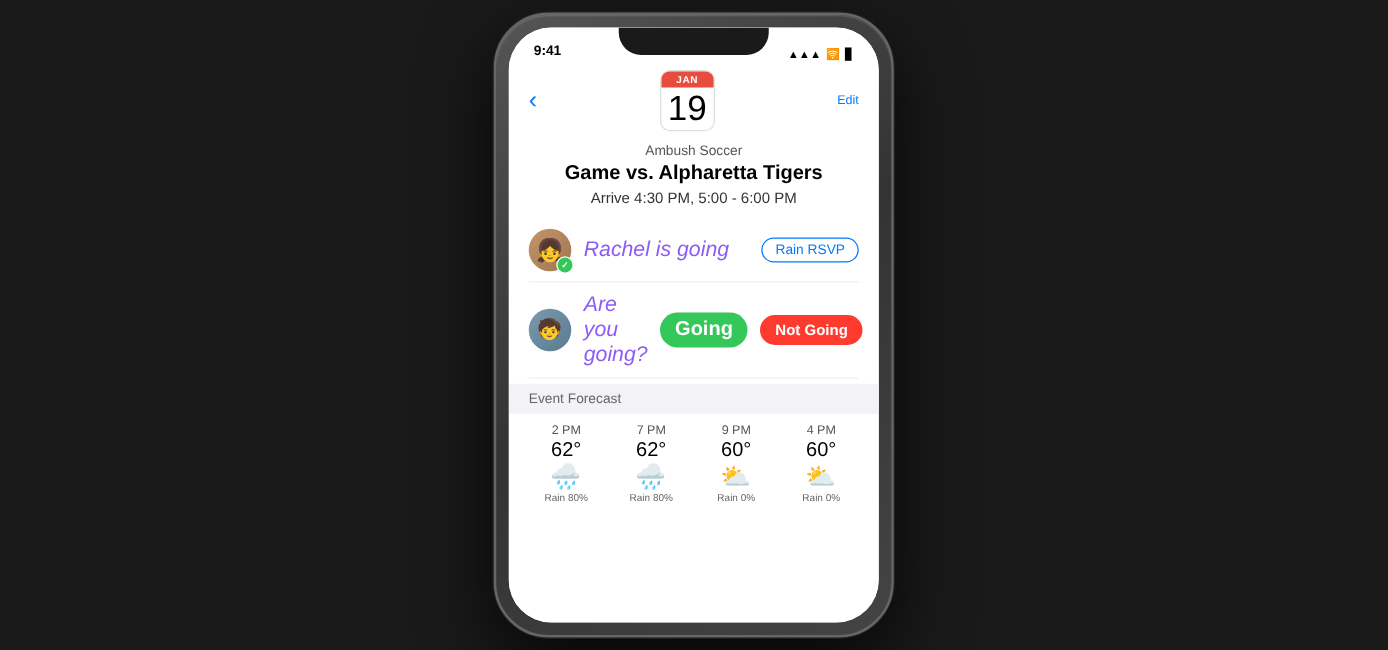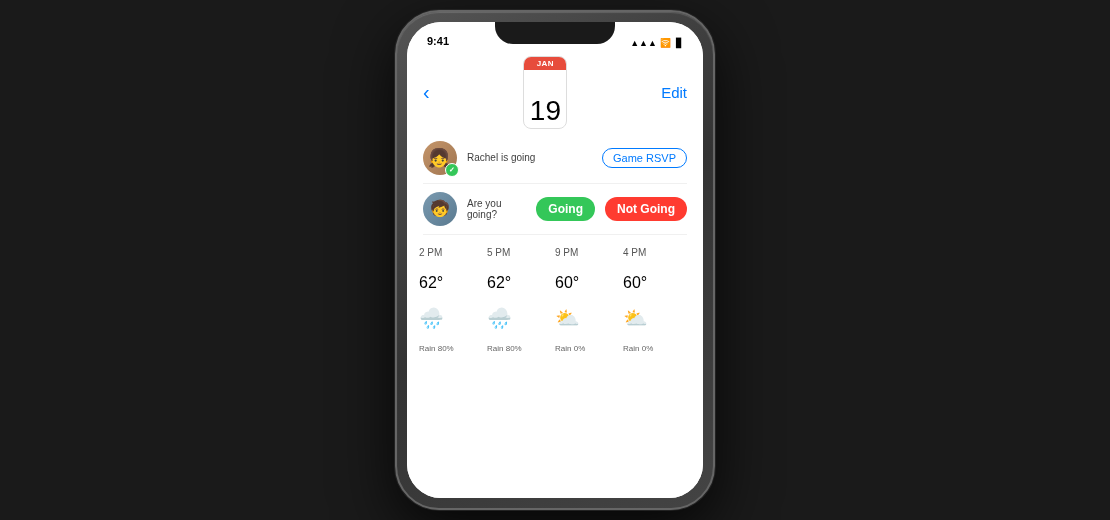--- a/index.html
+++ b/index.html
@@ -100,34 +100,33 @@
     }
 
     .nav-back {
       color: #007AFF;
       font-size: 20px;
       line-height: 1;
     }
 
     .nav-edit {
       color: #007AFF;
-      font-size: 15px;
+      font-size: 10px;
       font-weight: 400;
     }
 
     
     .date-widget {
       display: flex;
       flex-direction: column;
       align-items: center;
       border: 1px solid #ddd;
       border-radius: 8px;
       overflow: hidden;
       width: 44px;
-      gap: 24px;
     }
 
     .date-month {
       background: #e74c3c;
       color: #fff;
       font-size: 8px;
       font-weight: 700;
       text-transform: uppercase;
       padding: 2px 6px;
       width: 100%;
@@ -223,44 +222,45 @@
       border: 1.5px solid #fff;
       display: flex;
       align-items: center;
       justify-content: center;
       font-size: 7px;
       color: #fff;
       font-weight: 700;
     }
 
     .rsvp-text {
-      font-size: 10px;
-      color: #404040;
+      font-size: 17px;
+      color: #8b5cf6;
       flex: 1;
+      font-style: italic;
     }
 
     .edit-rsvp-btn {
       border: 1.5px solid #007AFF;
       color: #007AFF;
       background: transparent;
       border-radius: 14px;
       padding: 3px 10px;
       font-size: 11px;
       font-weight: 500;
       cursor: pointer;
       white-space: nowrap;
     }
 
     .going-btn {
       background: #34C759;
       color: #fff;
       border: none;
       border-radius: 14px;
       padding: 5px 12px;
-      font-size: 12px;
+      font-size: 16px;
       font-weight: 600;
       cursor: pointer;
       text-align: center;
     }
 
     .not-going-btn {
       background: #FF3B30;
       color: #fff;
       border: none;
       border-radius: 14px;
@@ -287,22 +287,22 @@
     .forecast-grid {
       display: flex;
       padding: 8px 12px;
       gap: 0;
     }
 
     .forecast-item {
       flex: 1;
       display: flex;
       flex-direction: column;
-      align-items: flex-start;
-      gap: 16px;
+      align-items: center;
+      gap: 2px;
     }
 
     .forecast-time {
       font-size: 10px;
       color: #555;
       font-weight: 500;
     }
 
     .forecast-temp {
       font-size: 16px;
@@ -356,55 +356,61 @@
       <div class="date-widget">
         <div class="date-month">JAN</div>
         <div class="date-day">19</div>
       </div>
 
       <span class="nav-edit">Edit</span>
     </div>
 
     <div class="content-area">
 
+      <div class="event-header">
+        <div class="event-org">Ambush Soccer</div>
+        <div class="event-title">Game vs. Alpharetta Tigers</div>
+        <div class="event-time">Arrive 4:30 PM, 5:00 - 6:00 PM</div>
+      </div>
 
       <div class="rsvp-section">
 
         <div class="rsvp-row">
           <div class="avatar">
             <div class="avatar-circle face-1">👧</div>
             <div class="avatar-check">✓</div>
           </div>
           <span class="rsvp-text">Rachel is going</span>
-          <button class="edit-rsvp-btn">Game RSVP</button>
+          <button class="edit-rsvp-btn">Rain RSVP</button>
         </div>
 
         <div class="rsvp-row">
           <div class="avatar">
             <div class="avatar-circle face-2">🧒</div>
           </div>
           <span class="rsvp-text">Are you going?</span>
           <button class="going-btn">Going</button>
           <button class="not-going-btn">Not Going</button>
         </div>
 
       </div>
 
       <div class="forecast-section">
+        <div class="forecast-header">Event Forecast</div>
         <div class="forecast-grid">
 
           <div class="forecast-item">
             <span class="forecast-time">2 PM</span>
             <span class="forecast-temp">62°</span>
             <span class="forecast-icon">🌧️</span>
             <span class="forecast-desc">Rain 80%</span>
           </div>
 
           <div class="forecast-item">
-            <span class="forecast-time">5 PM</span>
+            <span class="forecast-time">7 PM</span>
             <span class="forecast-temp">62°</span>
             <span class="forecast-icon">🌧️</span>
             <span class="forecast-desc">Rain 80%</span>
           </div>
 
           <div class="forecast-item">
             <span class="forecast-time">9 PM</span>
             <span class="forecast-temp">60°</span>
             <span class="forecast-icon">⛅</span>
             <span class="forecast-desc">Rain 0%</span>

